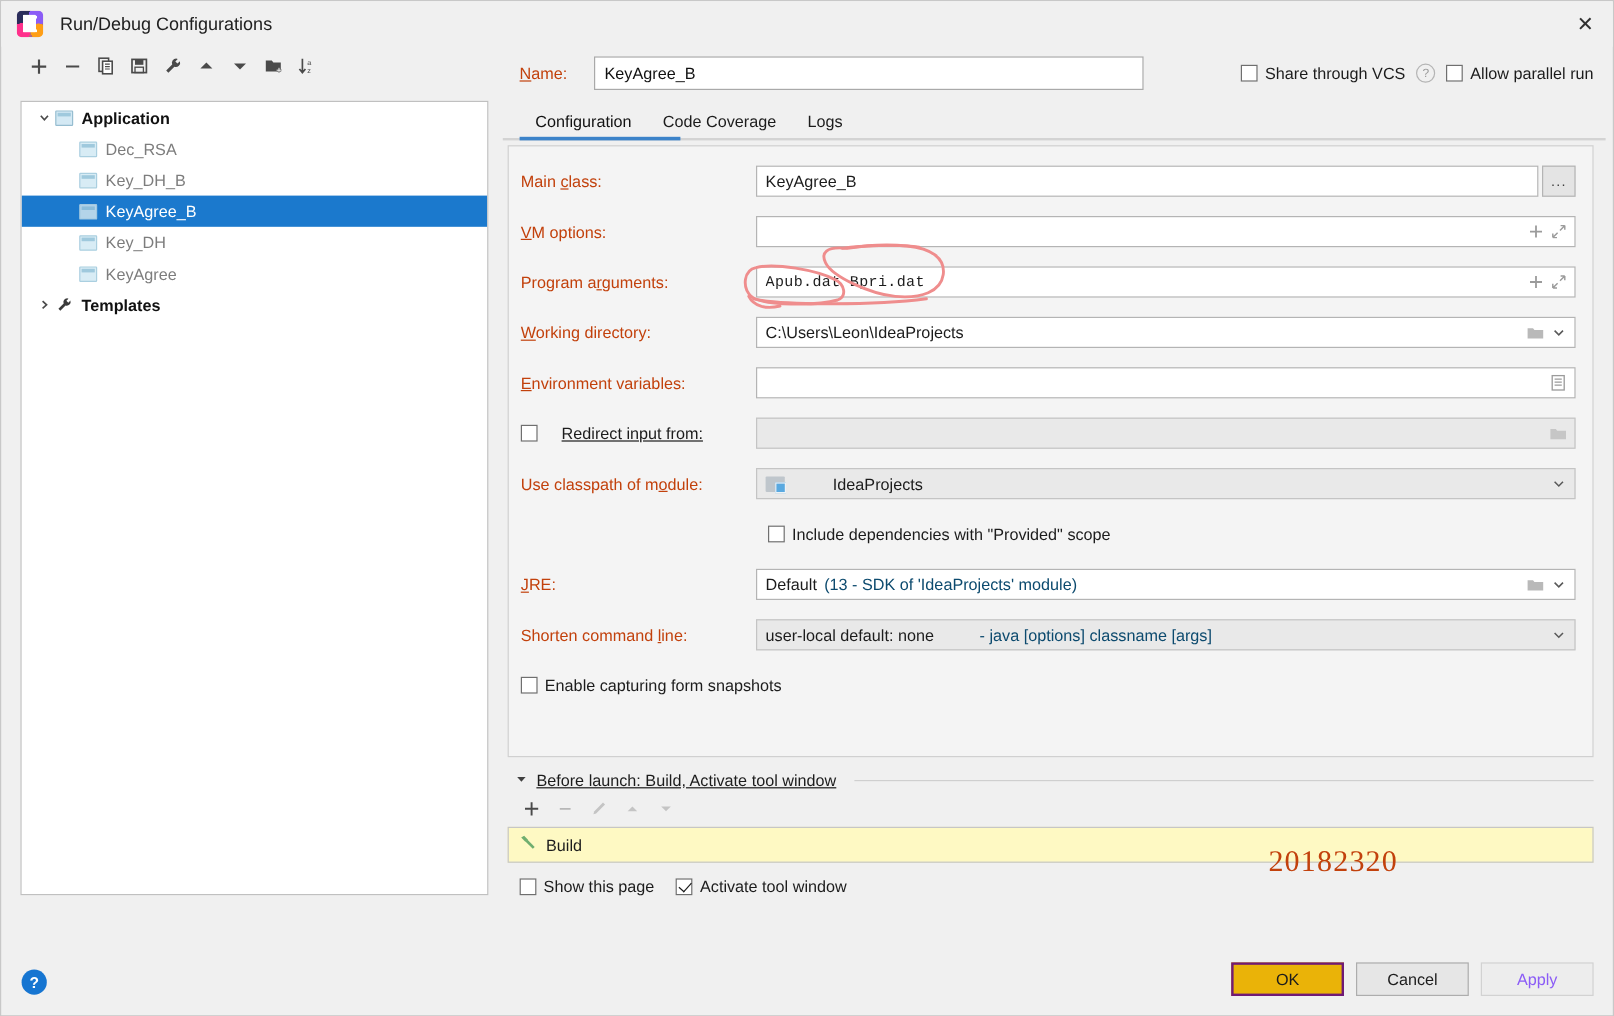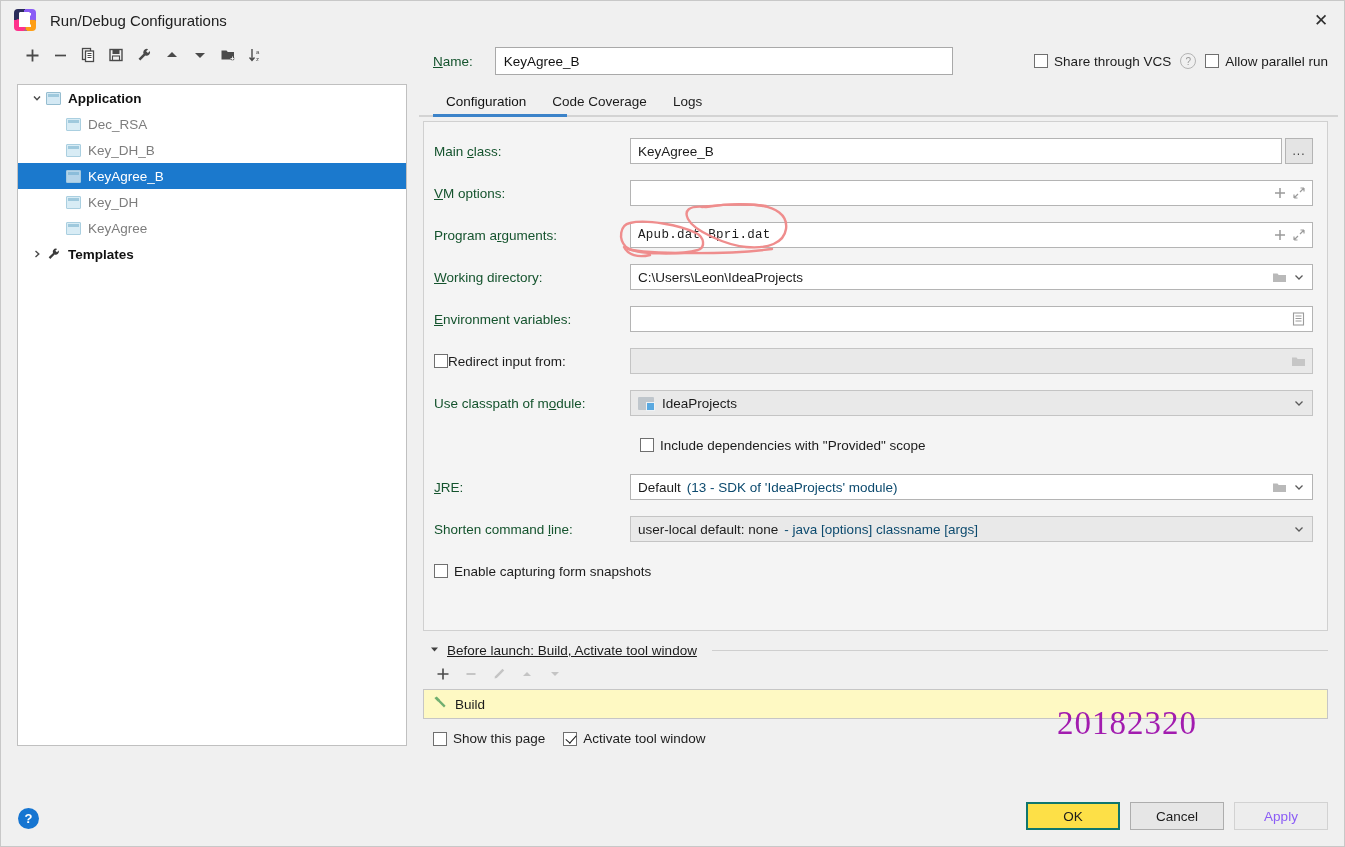--- a/index.html
+++ b/index.html
@@ -52,21 +52,21 @@
   .cfg-ico { width:15px; height:13px; margin-right:7px; flex:0 0 auto;
      background:#d8ecf5; border:1px solid #aacfe0; border-radius:1px; position:relative; }
   .cfg-ico::before{ content:""; position:absolute; left:1px; right:1px; top:1px; height:3px; background:#9fc9dd;}
   .cfg-ico.app { background:#d4e9f4; border-color:#96bdd0; }
   .tnode.sel .cfg-ico { background:#cfe4ef; border-color:#b9d6e4; opacity:.85; }
   .wrench-ico { width:16px; height:14px; margin-right:6px; display:inline-flex; align-items:center; }
 
   
   .right-pane { position:absolute; left:418px; right:0; top:38px; bottom:52px; }
   .namerow { display:flex; align-items:center; height:44px; padding:0 16px 0 14px; }
-  .lbl { color:#14532d; }
+  .lbl { color:#c2410c; }
   .u { text-decoration:underline; }
   .name-input { margin-left:22px; width:458px; height:28px; border:1px solid #a9a9a9; background:#fff;
      padding:0 8px; font-family:"Liberation Sans",sans-serif; font-size:13.5px; color:#111; }
   .vcs-area { margin-left:auto; display:flex; align-items:center; gap:9px; }
   .cb { width:14px; height:14px; border:1px solid #6f6f6f; background:#fff; display:inline-block;
         position:relative; flex:0 0 auto; cursor:pointer; }
   .cb.on::after{ content:""; position:absolute; left:4px; top:0px; width:5px; height:9px;
         border:solid #1b1b1b; border-width:0 1.6px 1.6px 0; transform:rotate(42deg); }
   .cb-lab { display:flex; align-items:center; gap:6px; cursor:pointer; }
   .qmark { width:16px; height:16px; border-radius:50%; border:1px solid #b4b4b4; color:#999;
@@ -78,63 +78,63 @@
   .tabline { position:absolute; left:0; right:6px; bottom:0; height:2px; background:#d3d3d3; }
   .tabline .on { position:absolute; left:14px; width:134px; height:3px; bottom:0; background:#3c83c9; }
 
   .panel { position:absolute; left:4px; right:16px; top:82px; height:510px;
      background:#f4f4f4; border:1px solid #d0d0d0; }
   .form { padding:16px 14px 0 10px; }
   .frow { display:flex; align-items:center; margin-bottom:16px; height:26px; }
   .frow .lbl { width:196px; flex:0 0 auto; }
   .field { flex:1; height:26px; border:1px solid #b4b4b4; background:#ffffff; display:flex; align-items:center;
       padding:0 4px 0 7px; position:relative; }
-  .field.grey { background:#e9e9e9; border-color:#c4c4c4; }
+  .field.grey { background:#e9e9e9; border-color:#c4c4c4;gap:32px; }
   .field .val { flex:1; white-space:nowrap; overflow:hidden; }
   .field .mono { font-family:"Liberation Mono", monospace; font-size:12.5px; letter-spacing:.3px;}
   .hint { color:#0c4a6e; }
   .ficon { width:19px; height:22px; display:flex; align-items:center; justify-content:center;
      color:#9b9b9b; flex:0 0 auto; cursor:pointer; }
   .ellipsis-btn { width:28px; height:26px; margin-left:3px; border:1px solid #b4b4b4; background:#e4e4e4;
      display:flex; align-items:center; justify-content:center; cursor:pointer; letter-spacing:1px;
      color:#3c3c3c; font-size:12px; flex:0 0 auto;}
   .chk-row { display:flex; align-items:center; gap:8px; margin-bottom:16px; height:26px; }
   .indent-chk { margin-left:206px; }
-  .redirect-lbl { display:flex; align-items:flex-start; gap:0; width:196px; flex:0 0 auto; }
+  .redirect-lbl { display:flex; align-items:flex-start; gap:20px; width:196px; flex:0 0 auto;text-decoration:underline; }
   .mod-ico { width:16px; height:13px; margin-right:8px; position:relative; flex:0 0 auto;
      background:#bfc6cc; border-radius:1px; }
   .mod-ico::after{ content:""; position:absolute; right:-1px; bottom:-1px; width:7px; height:7px;
      background:#5aa9e0; border:1px solid #eef2f5; }
   .caret { font-size:11px; color:#4b4b4b; }
 
   
   .before { position:absolute; left:4px; right:16px; top:604px; }
   .before-head { display:flex; align-items:center; gap:7px; padding-left:6px; }
   .before-head .tri { font-size:9px; color:#404040; cursor:pointer; }
   .bl-line { flex:1; height:1px; background:#cfcfcf; margin-left:8px; }
   .bl-tools { display:flex; align-items:center; gap:8px; padding:7px 0 6px 10px; }
   .bl-tools .b { width:20px; height:18px; display:flex; align-items:center; justify-content:center; cursor:pointer;}
   .bl-list { border:1px solid #c6c6c6; background:#fef9c3; height:30px; display:flex; align-items:center;
      padding-left:8px; gap:8px; }
   .foot-chks { display:flex; align-items:center; gap:18px; padding:12px 0 0 10px; }
 
   
   .annot { position:absolute; pointer-events:none; }
-  .stamp { position:absolute; left:1056px; top:704px; color:#a21caf; font-family:"Liberation Serif", serif;
-     font-size:33px; letter-spacing:1px; }
+  .stamp { position:absolute; left:1056px; top:704px; color:#c2410c; font-family:"Liberation Serif", serif;
+     font-size:25px; letter-spacing:1px; }
 
   
   .bottom { position:absolute; left:0; right:0; bottom:0; height:52px; }
   .help-ico { position:absolute; left:17px; top:14px; width:21px; height:21px; border-radius:50%;
      background:#1675d1; color:#fff; font-size:13px; display:flex; align-items:center; justify-content:center;
      cursor:pointer; font-weight:bold;}
   .btns { position:absolute; right:16px; top:8px; display:flex; gap:10px; }
   .btn { width:94px; height:28px; border:1px solid #adadad; background:#e6e6e6; cursor:pointer;
      display:flex; align-items:center; justify-content:center; font-size:13.5px; color:#1c1c1c; }
-  .btn.primary { border:2px solid #0f766e; background:#fde047; }
+  .btn.primary { border:2px solid #701a75; background:#eab308; }
   .btn.disabled { color:#8b5cf6; background:#ededed; border-color:#d2d2d2; cursor:default; }
 </style>
 </head>
 <body>
 
 <div class="dialog">
 
   <div class="titlebar">
     <div class="ij-logo">
         <span class="mark"></span>

